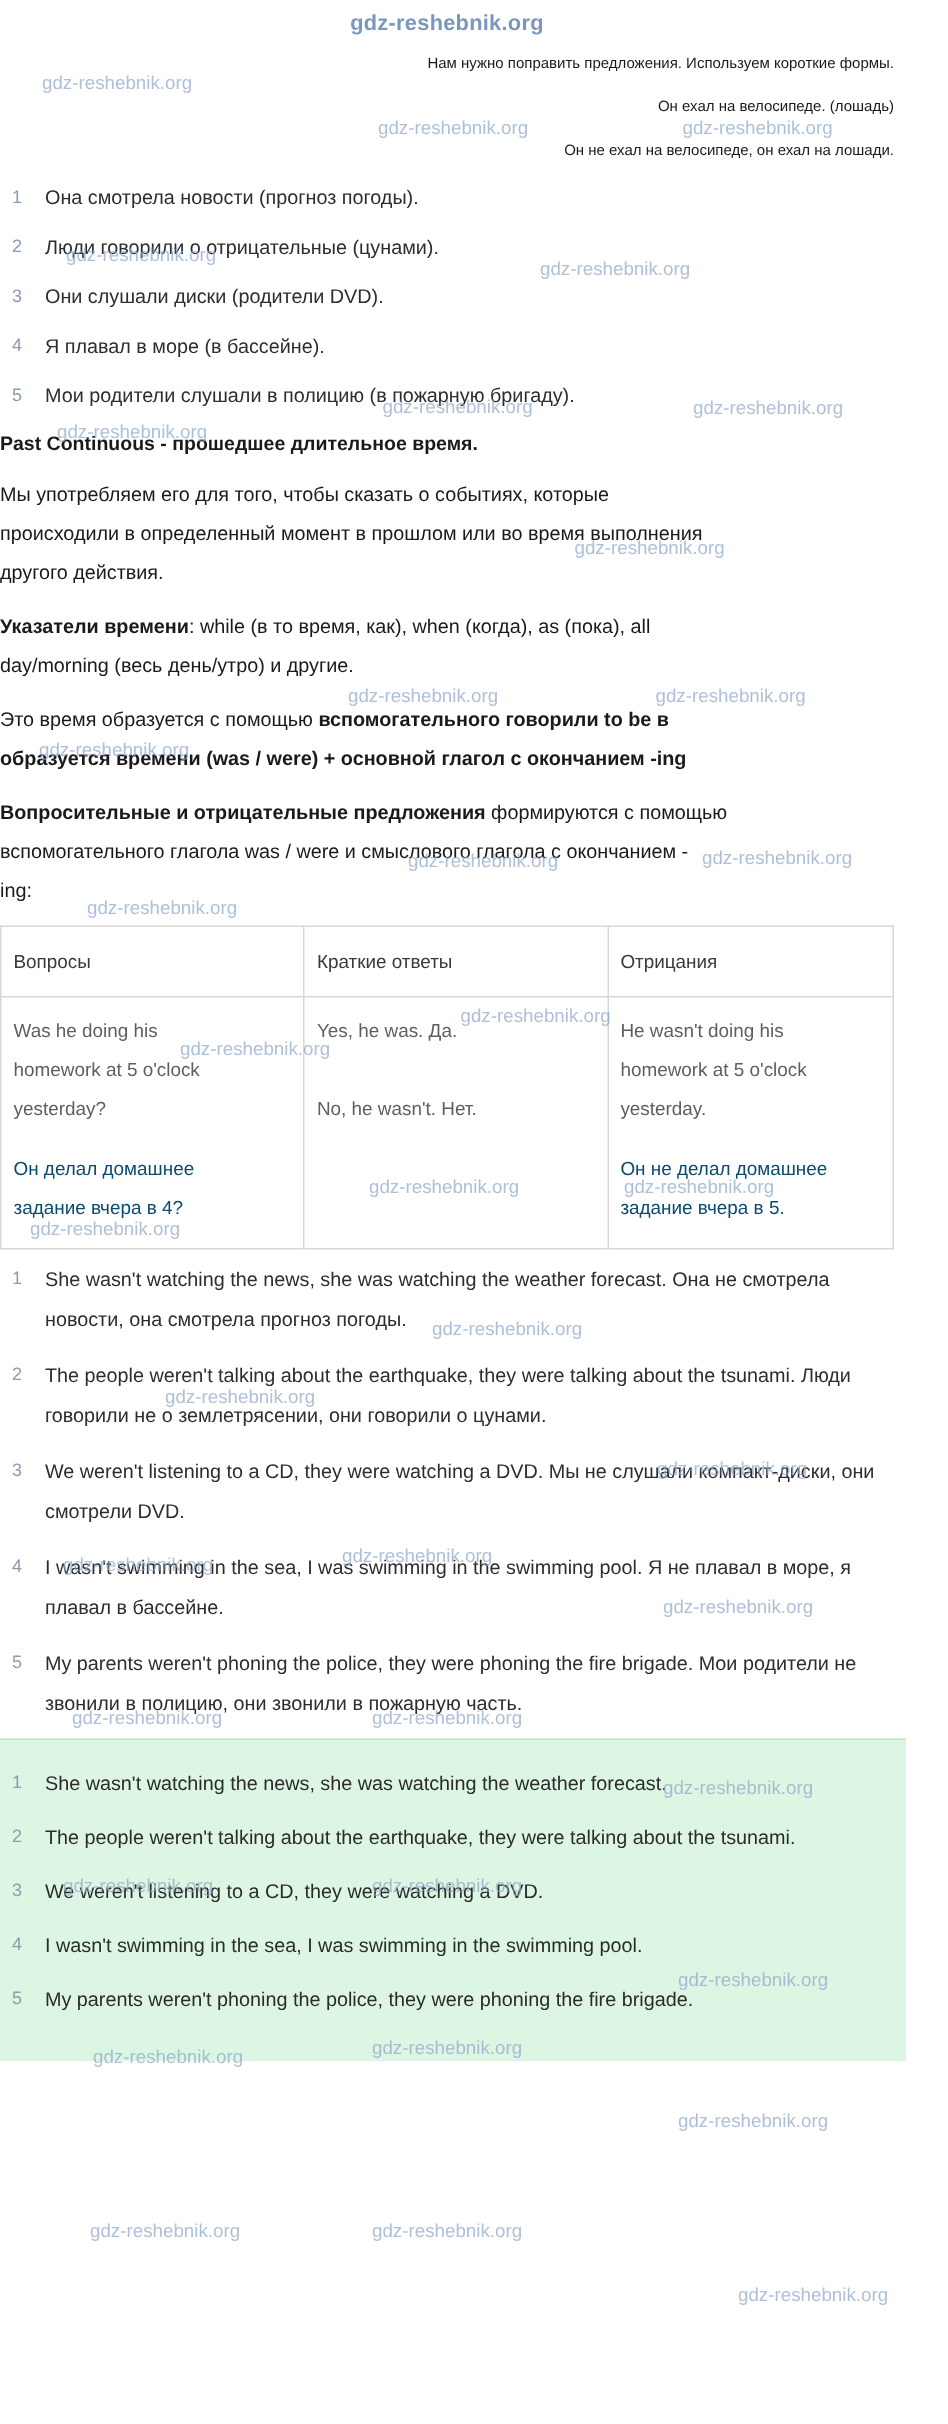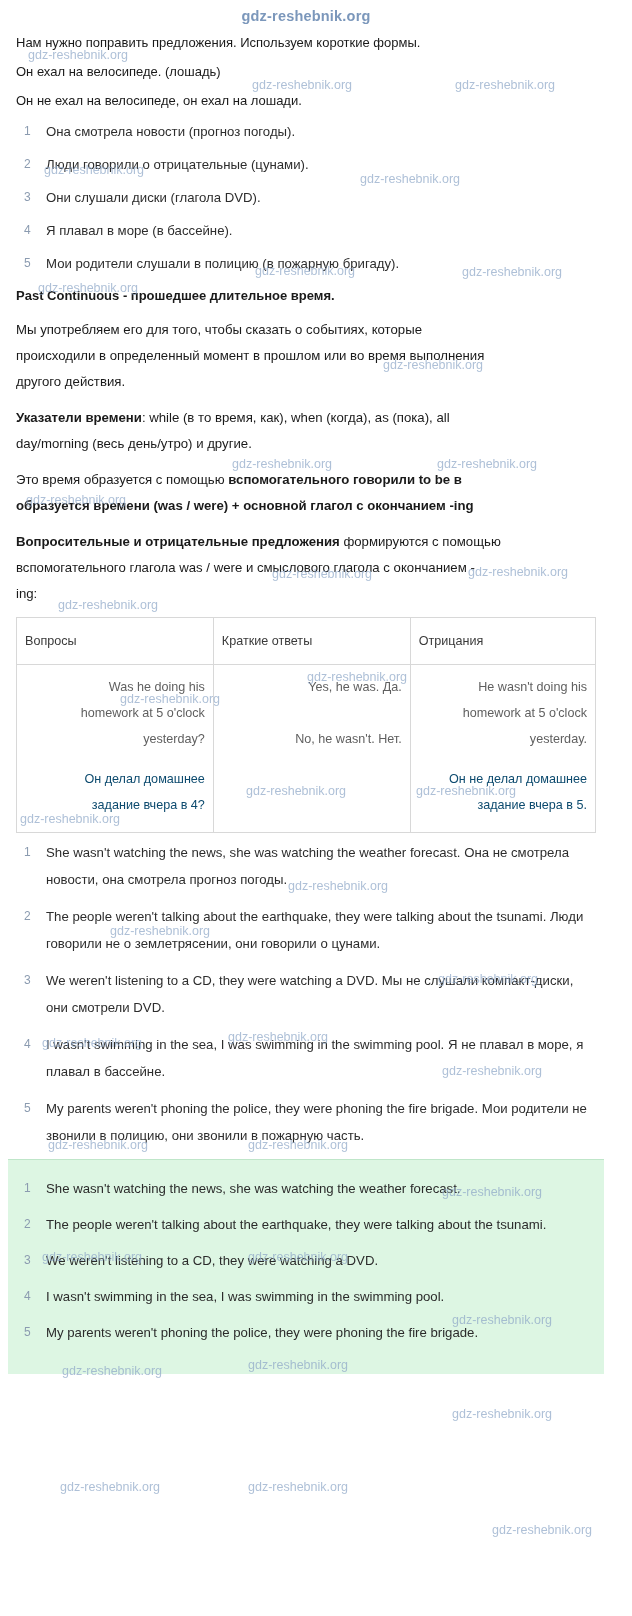--- a/index.html
+++ b/index.html
@@ -12,38 +12,39 @@
     width: 632px;
     min-height: 1616px;
     font-family: "Liberation Sans", sans-serif;
     color: #1a1a1a;
     position: relative;
     overflow: hidden;
   }
   .page {
     position: relative;
     width: 604px;
-    padding: 4px 8px 0 16px;
+    padding: 4px 8px 0 0;
   }
   .wm {
     position: absolute;
     color: #8fa8c8;
     opacity: 0.72;
     font-size: 12.5px;
     font-family: "Liberation Sans", sans-serif;
     white-space: nowrap;
     pointer-events: none;
     z-index: 5;
   }
   .content { position: relative; z-index: 1; }
 
   p.para {
     margin: 0 0 4px 0;
-    font-size: 13px;
+    font-size: 10px;
     line-height: 25px;
+    text-align: right;
   }
   .lead { margin-top: 2px; }
   b, .b { font-weight: bold; }
 
   ol.numlist {
     list-style: none;
     margin: 6px 0 6px 0;
     padding: 0;
   }
   ol.numlist > li {
@@ -83,21 +84,21 @@
     padding: 9px 8px 14px 8px;
     text-align: left;
     font-weight: normal;
     line-height: 26px;
     margin-left: 16px;
   }
   table.gram th {
     padding: 10px 8px;
     color: #3a3a3a;
   }
-  table.gram td.dim { color: #5f5f5f; text-align: right; }
+  table.gram td.dim { color: #5f5f5f; }
   table.gram .ru { color: #0c4a6e; }
   .answers ol.numlist > li { margin-bottom: 10px; }
   .answers ol.numlist > li { line-height: 27px; }
   .greenbox {
     background: #ddf6e3;
     border-top: 1px solid #bfe6c9;
     margin: 10px -8px 0 -8px;
     padding: 10px 8px 18px 8px;
   }
   .greenbox ol.numlist > li {
@@ -122,21 +123,21 @@
 
   <div class="content">
 
     <p class="para lead">Нам нужно поправить предложения. Используем короткие формы.</p>
     <p class="para">Он ехал на велосипеде. (лошадь)</p>
     <p class="para">Он не ехал на велосипеде, он ехал на лошади.</p>
 
     <ol class="numlist">
       <li><span class="num">1</span><span>Она смотрела новости (прогноз погоды).</span></li>
       <li><span class="num">2</span><span>Люди говорили о отрицательные (цунами).</span></li>
-      <li><span class="num">3</span><span>Они слушали диски (глагола DVD).</span></li>
+      <li><span class="num">3</span><span>Они слушали диски (родители DVD).</span></li>
       <li><span class="num">4</span><span>Я плавал в море (в бассейне).</span></li>
       <li><span class="num">5</span><span>Мои родители слушали в полицию (в пожарную бригаду).</span></li>
     </ol>
 
     <div class="section-head">Past Continuous - прошедшее длительное время.</div>
 
     <div class="block">
       <div>Мы употребляем его для того, чтобы сказать о событиях, которые</div>
       <div>происходили в определенный момент в прошлом или во время выполнения</div>
       <div>другого действия.</div>

